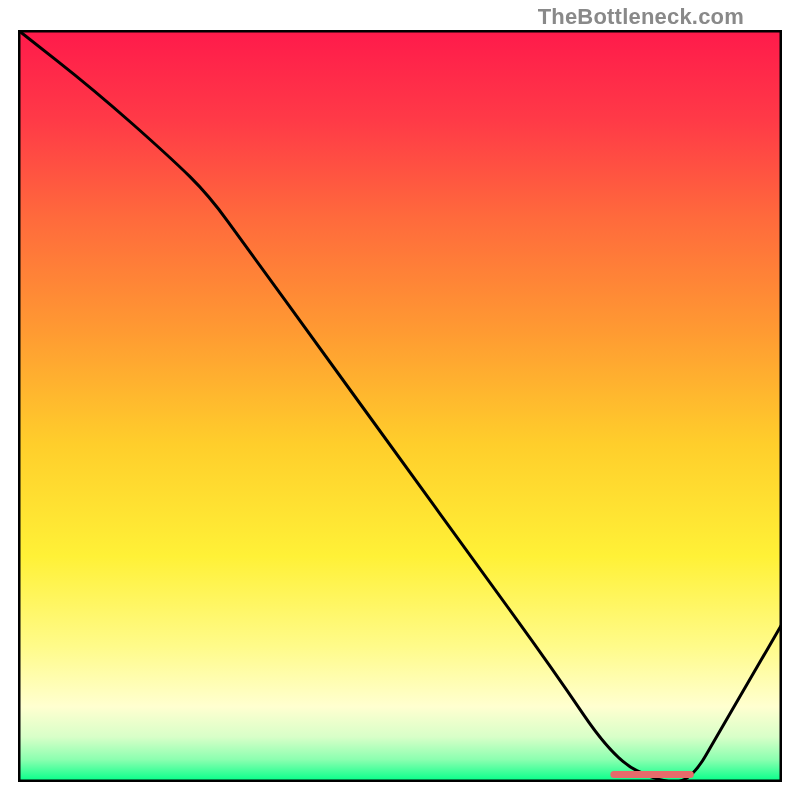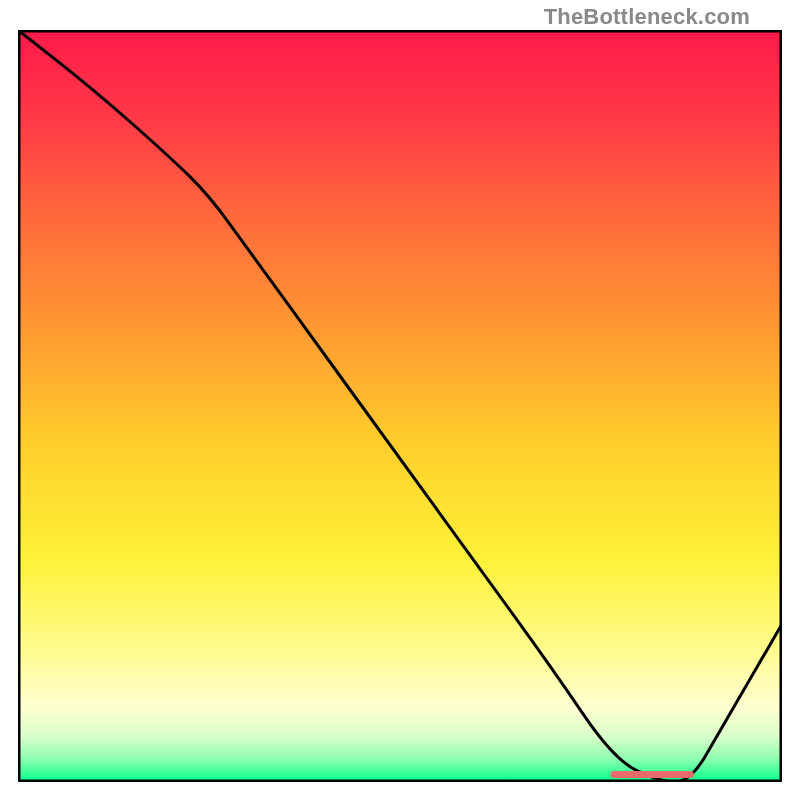--- a/index.html
+++ b/index.html
@@ -7,21 +7,20 @@
     padding: 0;
     width: 800px;
     height: 800px;
     background: #ffffff;
     font-family: Arial, Helvetica, sans-serif;
   }
   .wrap {
     position: relative;
     width: 756px;
     height: 800px;
-    padding-left: 6px;
   }
   .watermark {
     position: absolute;
     top: 4px;
     right: 12px;
     font-size: 22px;
     font-weight: 600;
     color: #898989;
     letter-spacing: 0.2px;
   }

